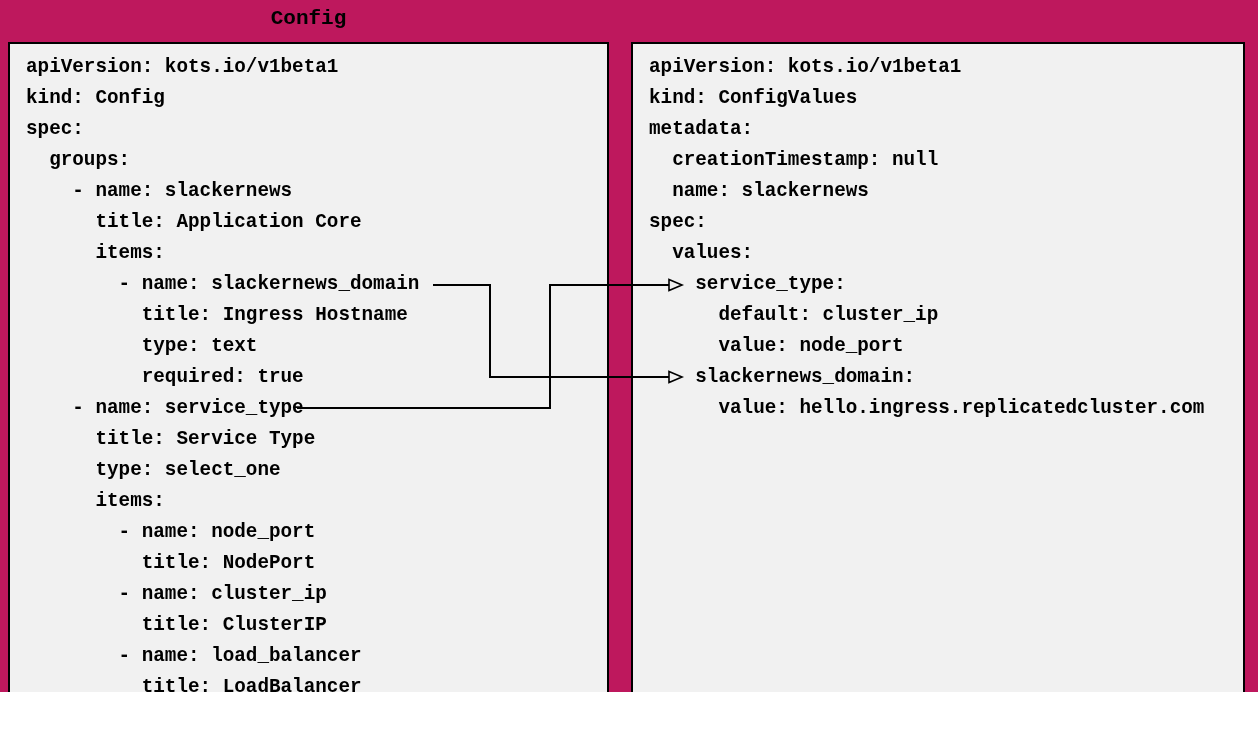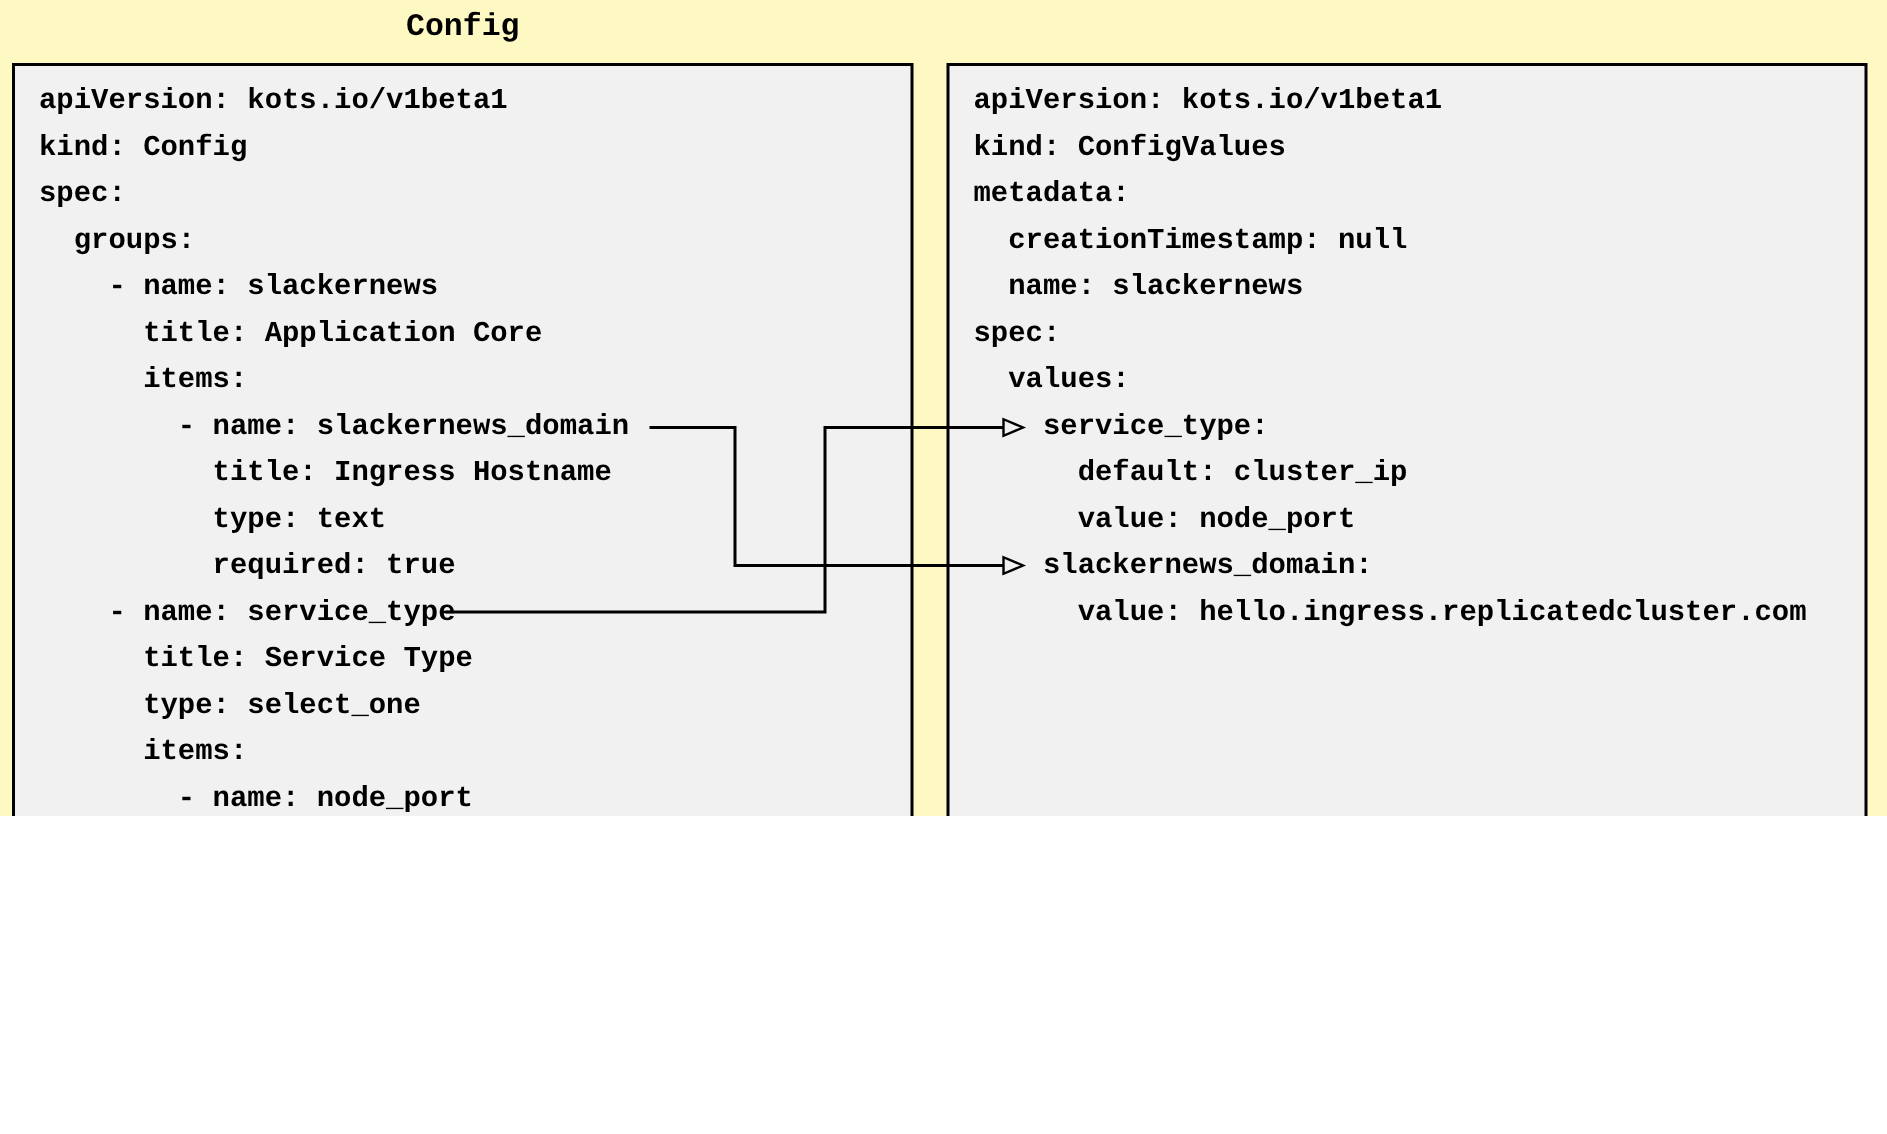--- a/index.html
+++ b/index.html
@@ -3,22 +3,22 @@
 <meta charset="utf-8">
 <style>
   html, body {
     margin: 0;
     padding: 0;
     background: #ffffff;
   }
   .canvas {
     position: relative;
     width: 1258px;
-    height: 544px;
-    background: #fef9c3;
+    height: 692px;
+    background: #be185d;
     overflow: hidden;
     font-family: "Liberation Mono", "DejaVu Sans Mono", monospace;
   }
   .panel-title {
     position: absolute;
     top: 7px;
     font-family: "Liberation Mono", "DejaVu Sans Mono", monospace;
     font-size: 21px;
     font-weight: bold;
     color: #000000;

